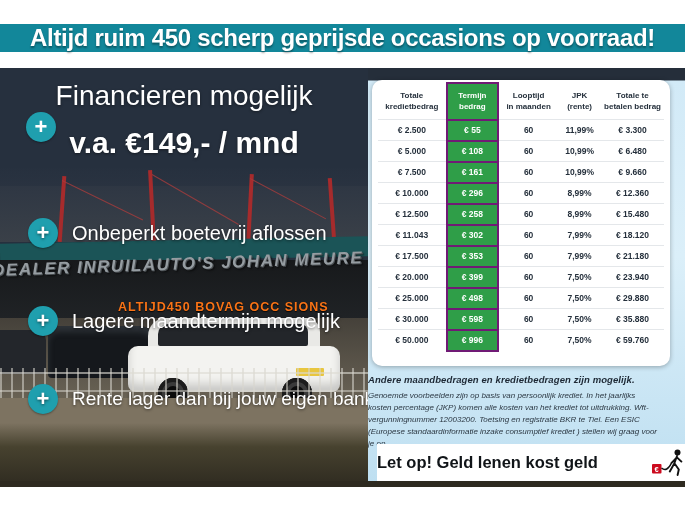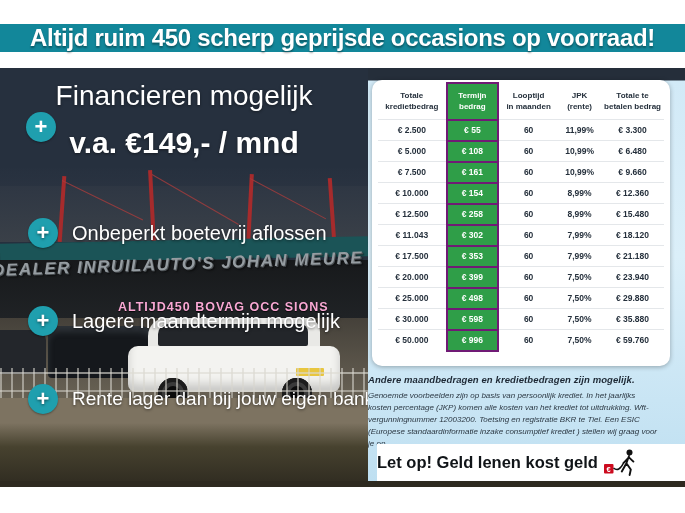--- a/index.html
+++ b/index.html
@@ -24,21 +24,21 @@
   .mast { position:absolute; width:4px; background:#a62b2c; z-index:1; }
   .cable { position:absolute; height:1px; background:rgba(166,60,60,0.8); transform-origin:left center; z-index:1; }
   .ph-roof { position:absolute; top:172px; left:0; width:100%; height:20px; background:#1b5457;
              transform:rotate(-1.2deg); z-index:1; }
   .ph-sign1 { position:absolute; top:186px; left:-8px; width:400px; white-space:nowrap; z-index:2;
               font-weight:800; font-style:italic; font-size:17px; letter-spacing:1.5px; color:#959ca1;
               text-shadow:1px 1px 0 #4a4f53, 2px 2px 2px rgba(0,0,0,0.6); transform:rotate(-2deg); }
   .ph-building { position:absolute; top:192px; left:0; width:100%; height:60px;
                  background:linear-gradient(#17191b, #202326); z-index:1; }
   .ph-sign2 { position:absolute; top:232px; left:118px; white-space:nowrap; z-index:2;
-              font-weight:bold; font-size:12.5px; letter-spacing:1px; color:#f9a8d4;
+              font-weight:bold; font-size:12.5px; letter-spacing:1px; color:#f97316;
               text-shadow:0 1px 1px rgba(0,0,0,0.8); }
   .ph-lot { position:absolute; top:250px; left:0; width:100%; height:85px;
             background:linear-gradient(#45413a, #6b6456); z-index:1; }
   .car-dark { position:absolute; top:258px; left:48px; width:106px; height:52px; background:#15181c;
               border-radius:10px 14px 4px 4px; z-index:2; box-shadow:inset 0 6px 6px rgba(120,130,140,0.25); }
   .car-small { position:absolute; top:262px; left:-8px; width:54px; height:44px; background:#23262b;
                border-radius:8px 10px 2px 2px; z-index:2; }
   .suv-cabin { position:absolute; top:250px; left:148px; width:172px; height:36px; background:#e9e9e6;
                border-radius:18px 14px 0 0; z-index:2; }
   .suv-windows { position:absolute; top:256px; left:158px; width:150px; height:22px; background:#23262a;
@@ -83,21 +83,21 @@
   table.fin td { font-size:8.5px; font-weight:600; color:#25303c; height:21px; text-align:center;
                  border-top:1px solid #e4e7ea; }
   table.fin .c0 { width:24%; } table.fin .c1 { width:18%; } table.fin .c2 { width:21%; }
   table.fin .c3 { width:15%; } table.fin .c4 { width:22%; }
   table.fin th.green, table.fin td.green { background:#2f9e48; color:#ffffff;
                  border:2px solid #701a75; }
   .disclaimer { position:absolute; top:306px; left:0; width:290px; color:#1d2834;font-style:italic; }
   .disc-bold { font-size:9.5px; font-weight:bold; letter-spacing:0.1px; }
   .disc-body { font-size:8px; line-height:1.5; margin-top:5px; color:#2b3742; }
   .warning-box { position:absolute; top:376px; left:9px; width:308px; height:37px; background:#ffffff;
-                 display:flex; align-items:center; justify-content:flex-start; gap:5px; }
+                 display:flex; align-items:center; justify-content:space-between; gap:5px; }
   .warning-box .wtxt { font-size:16.5px; font-weight:bold; color:#101418; white-space:nowrap; }
 
   .grass-strip { position:absolute; bottom:0; left:0; width:100%; height:6px; background:#2e2a20; z-index:12; }
 </style>
 </head>
 <body>
 
 <div class="page">
 
   <div class="banner">
@@ -182,21 +182,21 @@
               </tr>
               <tr>
                 <td class="c0">€ 7.500</td>
                 <td class="c1 green">€ 161</td>
                 <td class="c2">60</td>
                 <td class="c3">10,99%</td>
                 <td class="c4">€ 9.660</td>
               </tr>
               <tr>
                 <td class="c0">€ 10.000</td>
-                <td class="c1 green">€ 154</td>
+                <td class="c1 green">€ 296</td>
                 <td class="c2">60</td>
                 <td class="c3">8,99%</td>
                 <td class="c4">€ 12.360</td>
               </tr>
               <tr>
                 <td class="c0">€ 12.500</td>
                 <td class="c1 green">€ 258</td>
                 <td class="c2">60</td>
                 <td class="c3">8,99%</td>
                 <td class="c4">€ 15.480</td>

